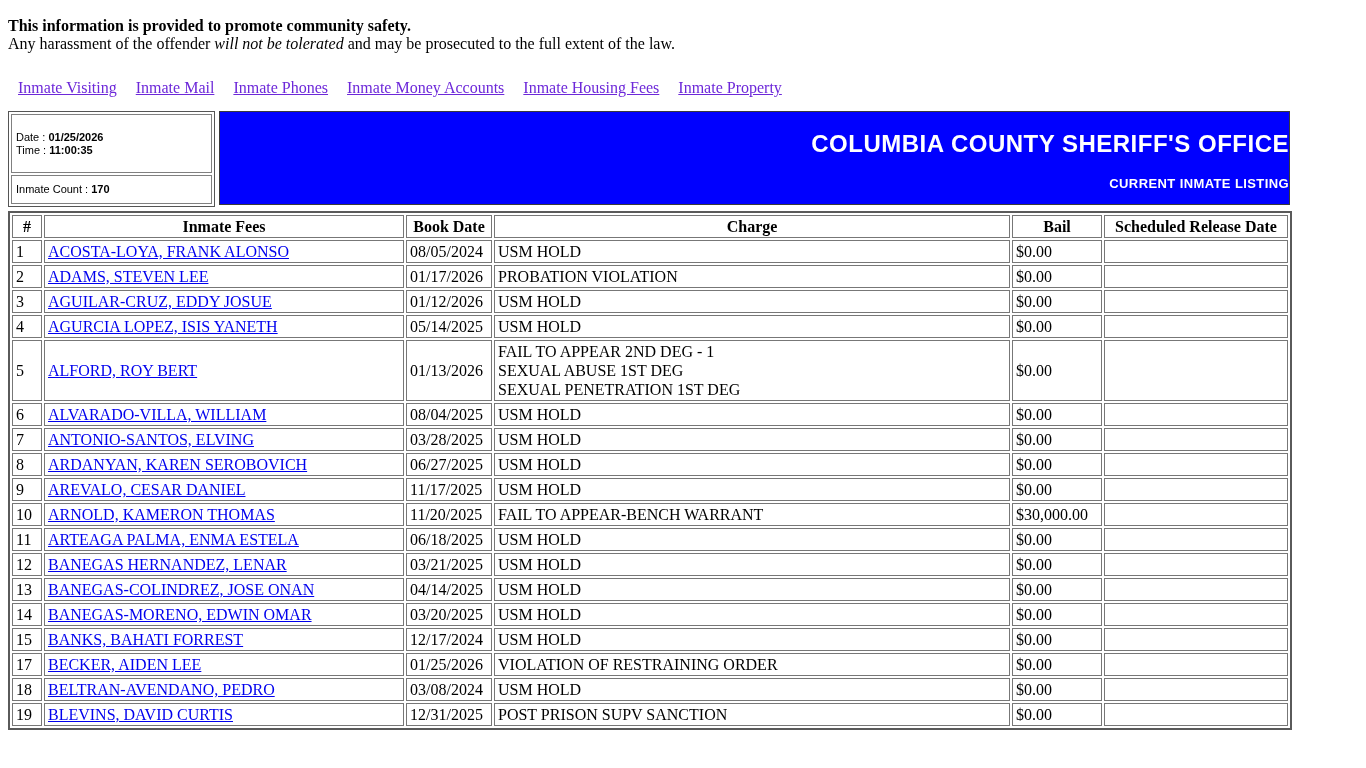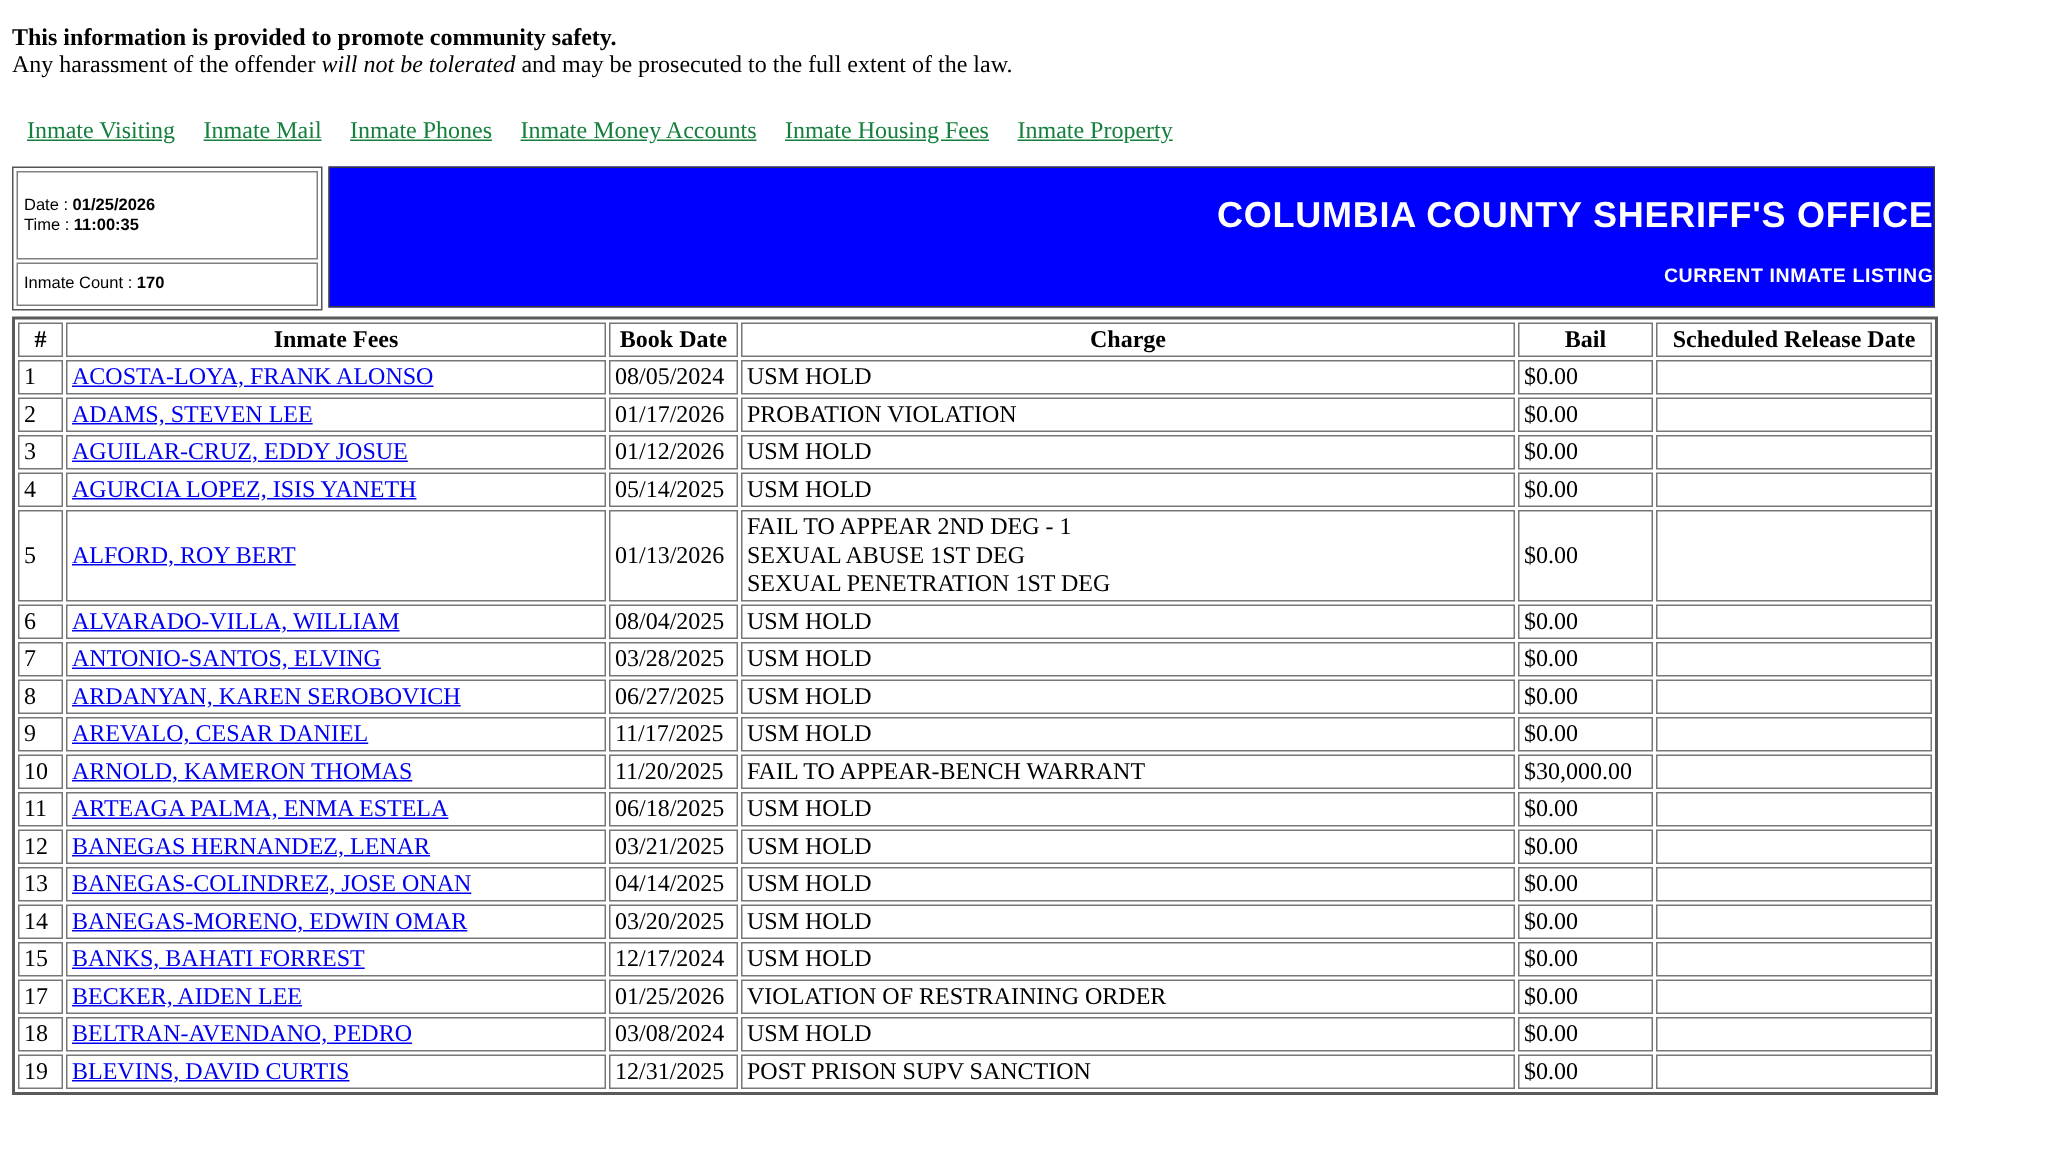--- a/index.html
+++ b/index.html
@@ -11,21 +11,21 @@
   }
   .page { padding: 8px; }
 
   
   .intro-line { line-height: 18px; }
   .intro-line1 { font-weight: bold; margin-top: 9px; }
   .intro-line3 { margin-top: 16px; }
 
   
   .nav { margin-top: 26px; padding-left: 10px; line-height: 18px; }
-  .nav a { color: #15803d; text-decoration: underline; margin-right: 15px; cursor: pointer; }
+  .nav a { color: #6d28d9; text-decoration: underline; margin-right: 15px; cursor: pointer; }
 
   
   .header-block { margin-top: 14px; display: flex; gap: 4px; width: 1282px; height: 94px; }
   .info-table {
     width: 207px; height: 96px;
     border-collapse: separate; border-spacing: 2px;
     border: 1px solid #555; background: #fff;
     font-family: "Liberation Sans", sans-serif; font-size: 11px;
     table-layout: fixed;
   }

